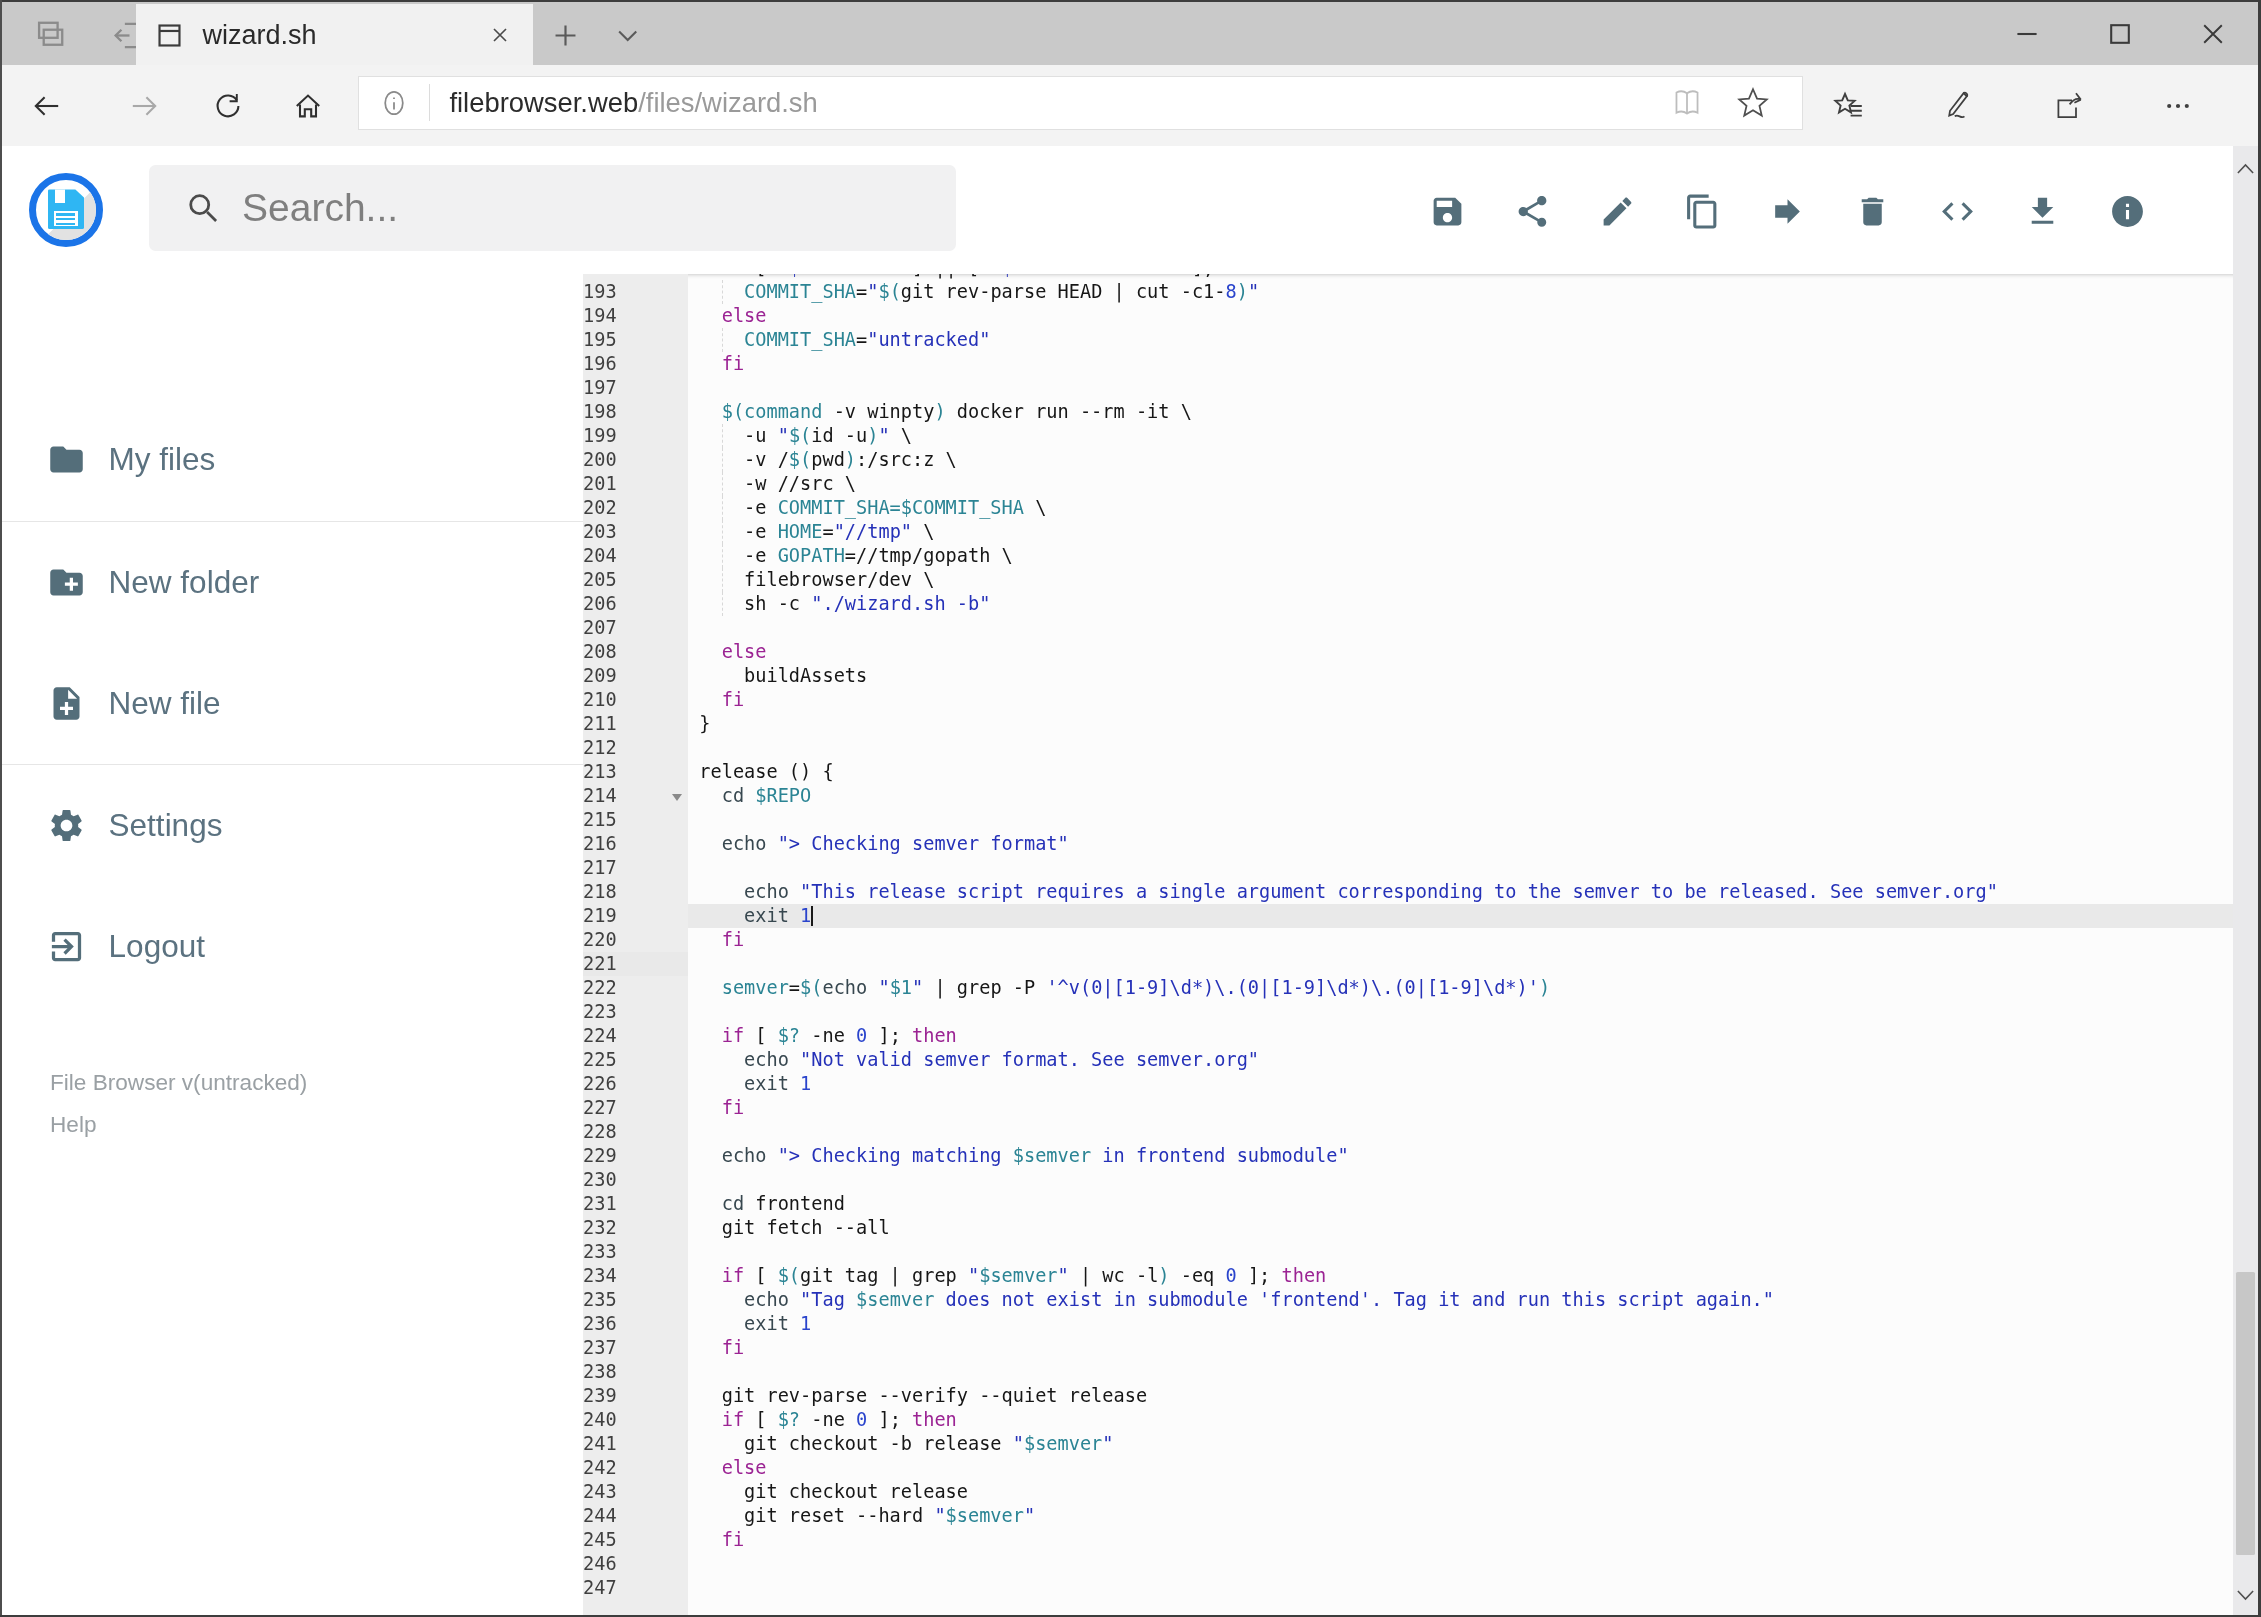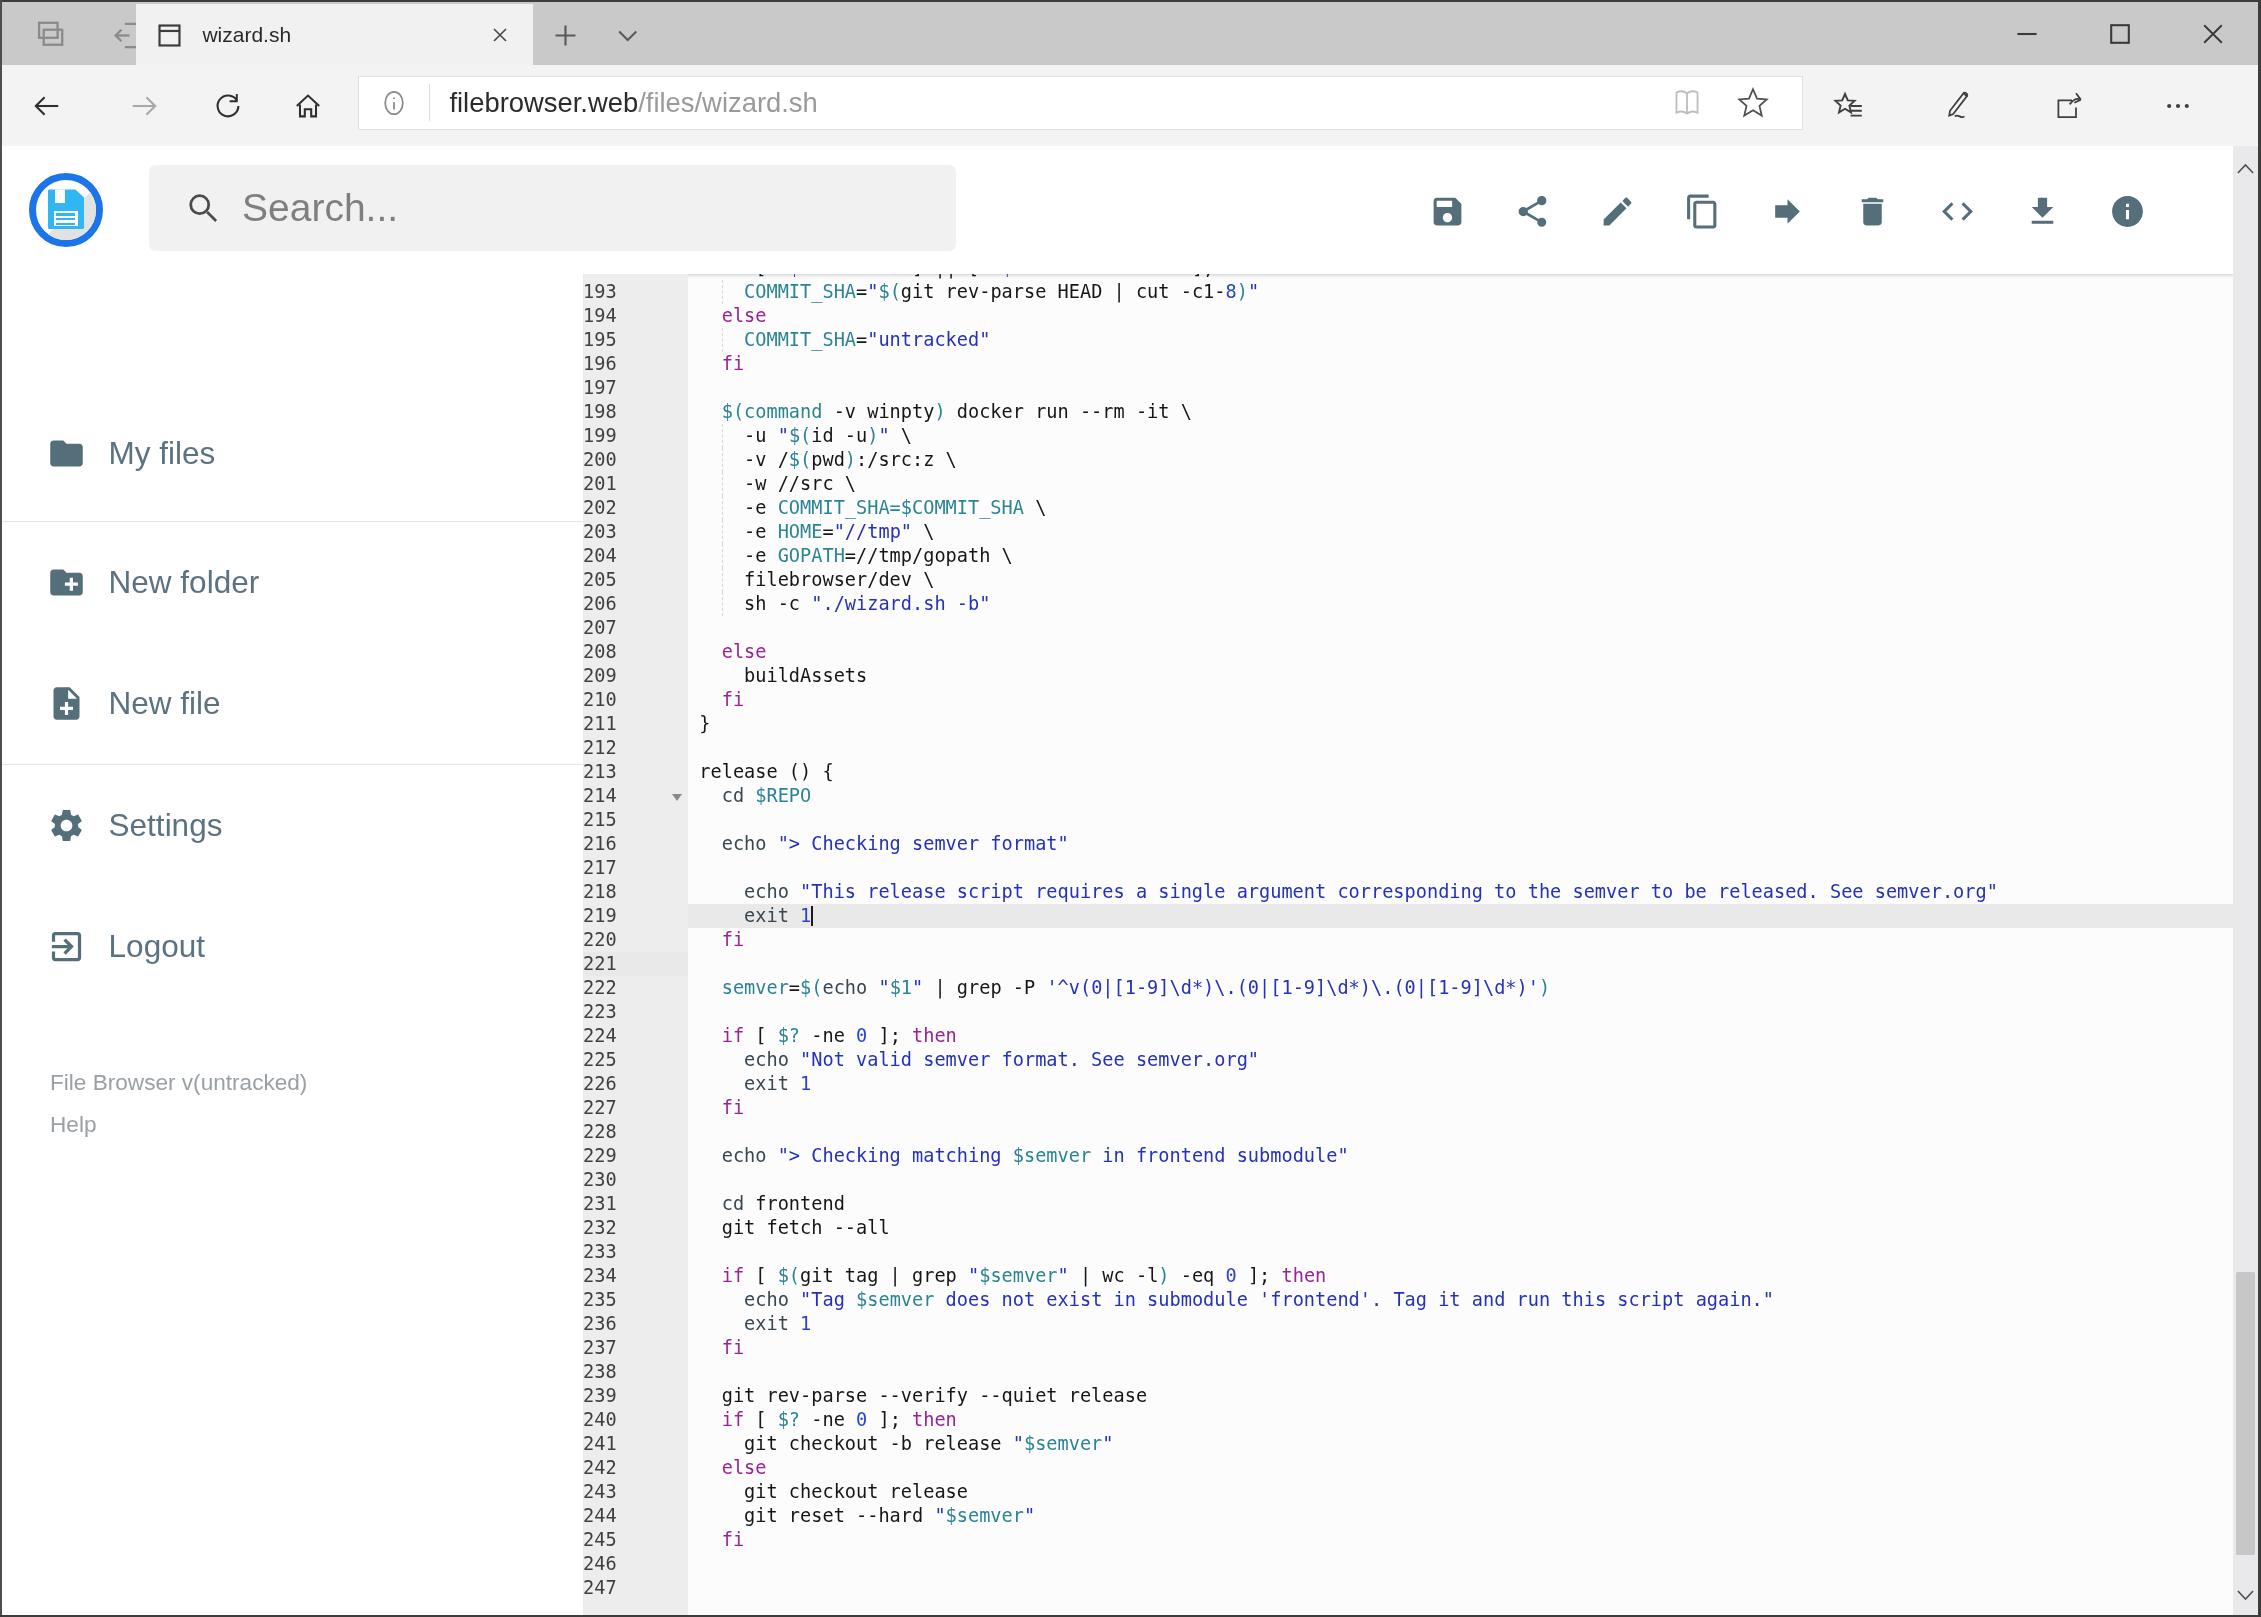--- a/index.html
+++ b/index.html
@@ -7,21 +7,21 @@
   .screen { position:relative; width:2261px; height:1617px; overflow:hidden; background:#fff; }
   .edge-l { position:absolute; left:0; top:0; bottom:0; width:2.4px; background:#4e4e4e; z-index:50; }
   .edge-r { position:absolute; right:0; top:0; bottom:0; width:3.2px; background:#3d3d3d; z-index:50; }
   .edge-b { position:absolute; left:0; right:0; bottom:0; height:2.4px; background:#3d3d3d; z-index:50; }
 
   
   .titlebar { position:absolute; left:0; top:0; width:2261px; height:65px; background:#c9c9c9; border-top:2.4px solid #3d3d3d; }
   .tb-icon { position:absolute; top:14.5px; width:37px; height:37px; color:#8b8b8b; }
   .tab { position:absolute; left:136px; top:2.4px; width:397px; height:62px; background:#f1f1f1; display:flex; align-items:center; }
   .tab-favicon { margin-left:19.4px; width:29px; height:29px; color:#3c3c3c; flex:none; }
-  .tab-title { margin-left:18px; font-size:21px; color:#2a2a2a; flex:1; white-space:nowrap; overflow:hidden; }
+  .tab-title { margin-left:18px; font-size:27px; color:#2a2a2a; flex:1; white-space:nowrap; overflow:hidden; }
   .tab-close { width:24px; height:24px; margin-right:21px; color:#4a4a4a; flex:none; }
   .newtab-btn { position:absolute; left:551px; top:19.4px; width:29px; height:29px; color:#5a5a5a; }
   .tablist-btn { position:absolute; left:614px; top:24px; width:27.4px; height:19.4px; color:#5a5a5a; }
   .win-btn { position:absolute; top:16px; width:36px; height:32px; color:#3a3a3a; }
 
   
   .navbar { position:absolute; left:0; top:65px; width:2261px; height:82px; background:#f3f3f3; border-bottom:0.8px solid #d6d6d6; }
   .nav-icon { position:absolute; top:25px; width:32px; height:32px; }
   .url-box { position:absolute; left:358px; top:10.5px; width:1445px; height:54px; background:#fff; border:0.8px solid #e0e0e0; display:flex; align-items:center; }
   .url-info { width:71px; height:37px; border-right:0.8px solid #dcdcdc; display:flex; align-items:center; justify-content:center; color:#8a8a8a; flex:none; }
@@ -287,21 +287,21 @@
         </span>
         <span class="tool">
           <svg viewBox="0 0 24 24" fill="currentColor">
               <path d="M12 2C6.48 2 2 6.48 2 12s4.48 10 10 10 10-4.48 10-10S17.52 2 12 2zm1 15h-2v-6h2v6zm0-8h-2V7h2v2z"></path>
             </svg>
         </span>
       </div>
     </div>
 
     <div class="sidebar">
-      <div class="side-item" style="top:140px">
+      <div class="side-item" style="top:146px">
         <span class="s-icon">
           <svg viewBox="0 0 24 24" fill="currentColor">
               <path d="M10 4H4c-1.1 0-2 .9-2 2v12c0 1.1.9 2 2 2h16c1.1 0 2-.9 2-2V8c0-1.1-.9-2-2-2h-8l-2-2z"></path>
             </svg>
         </span>
         <span class="s-label">My files</span>
       </div>
       <div class="side-div" style="top:247px"></div>
 
       <div class="side-item" style="top:269px">

